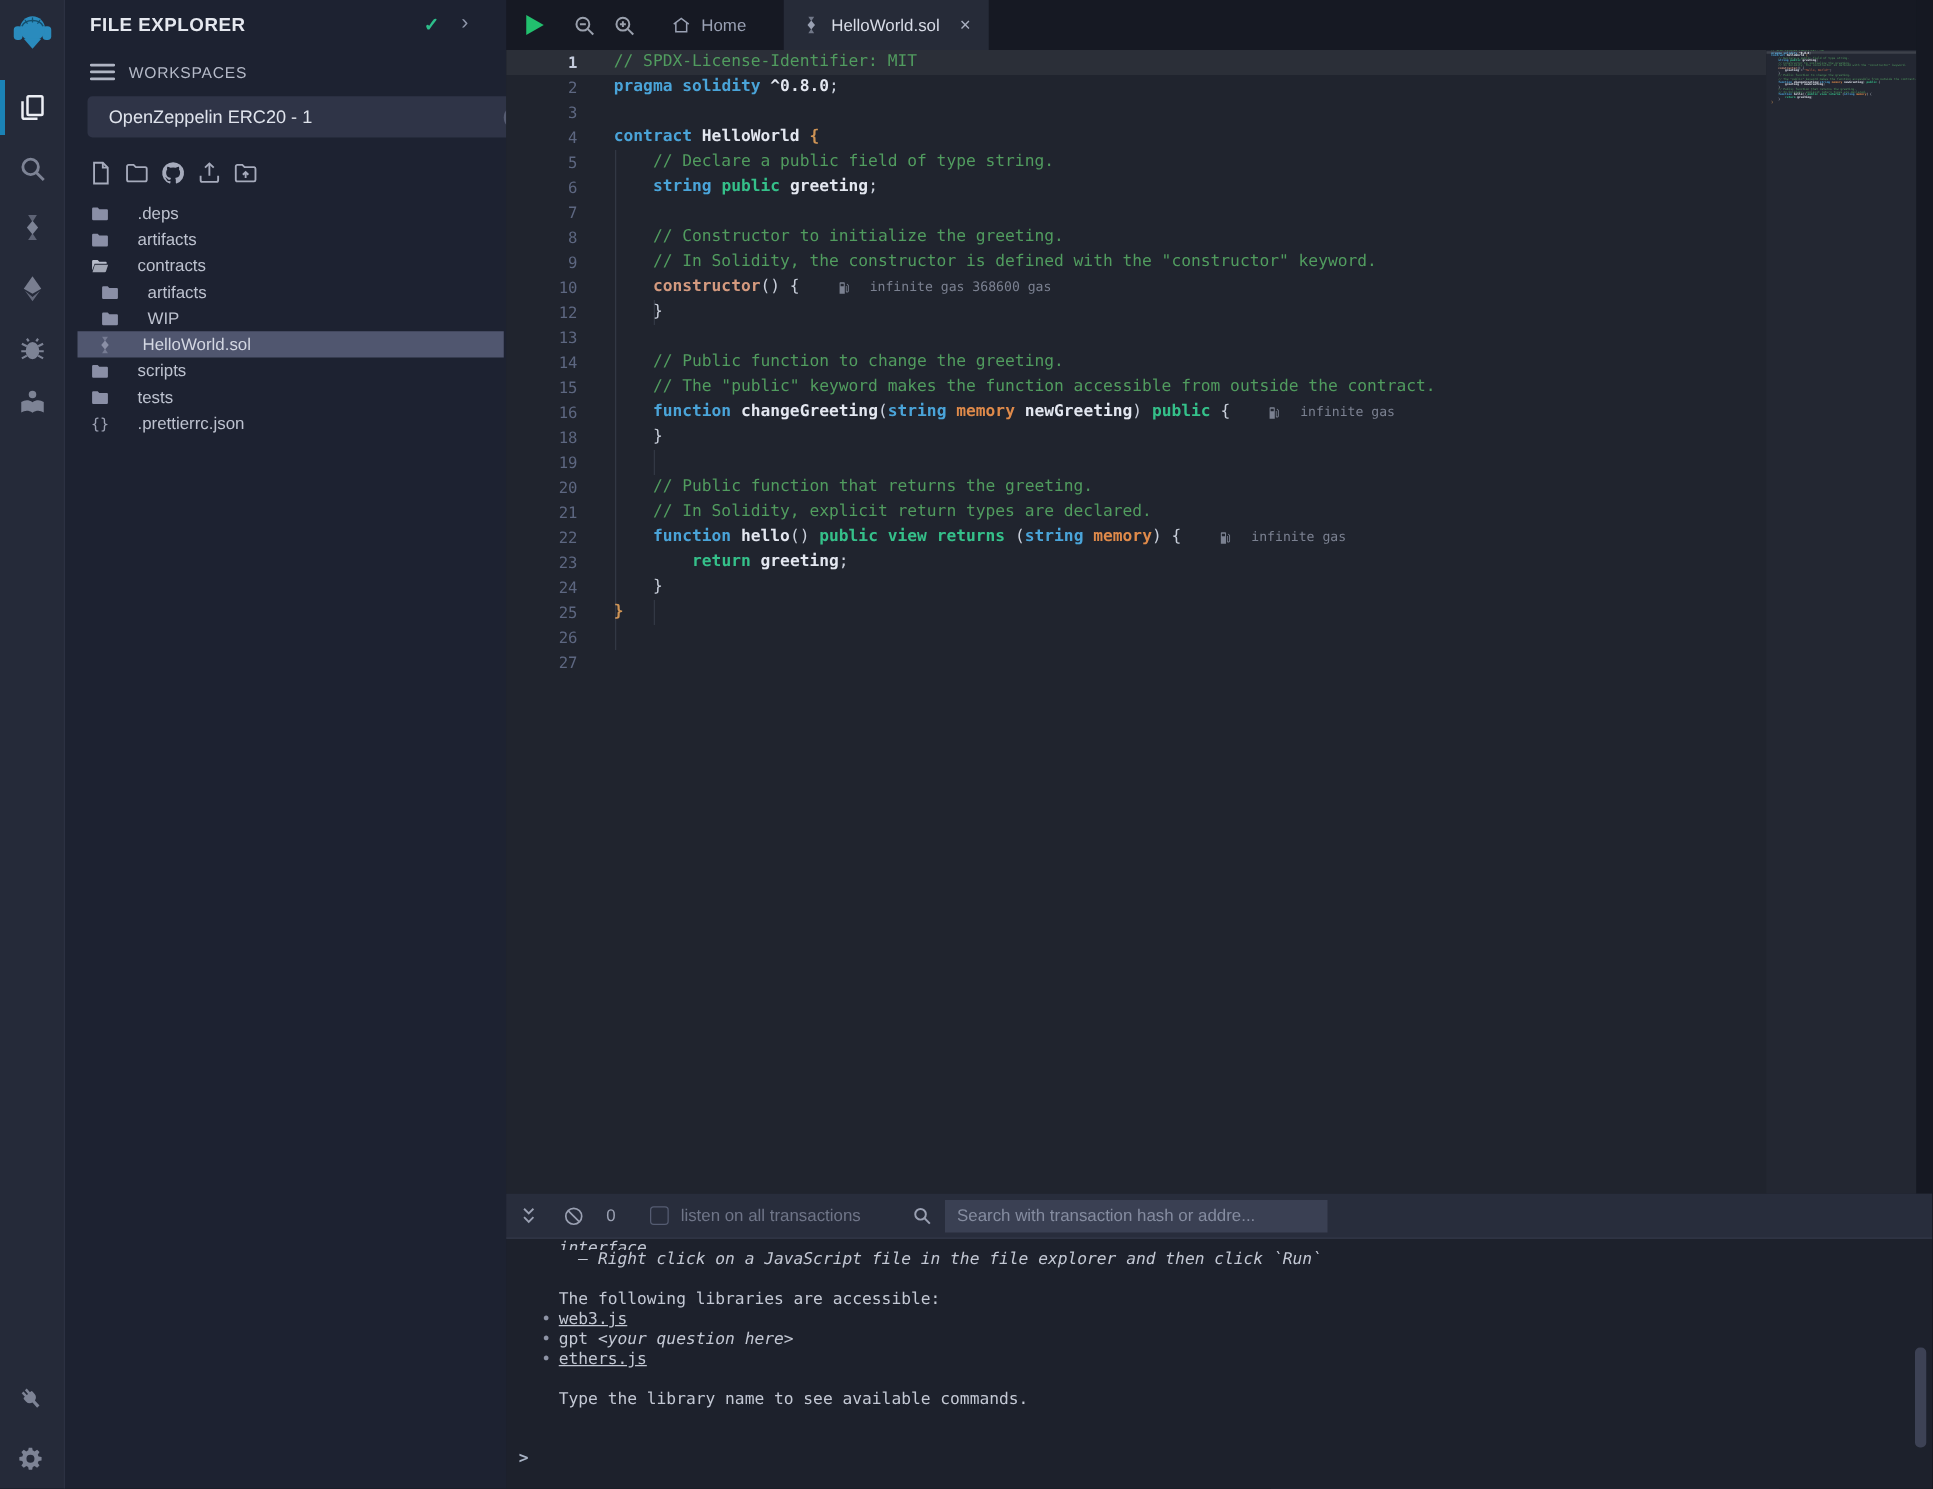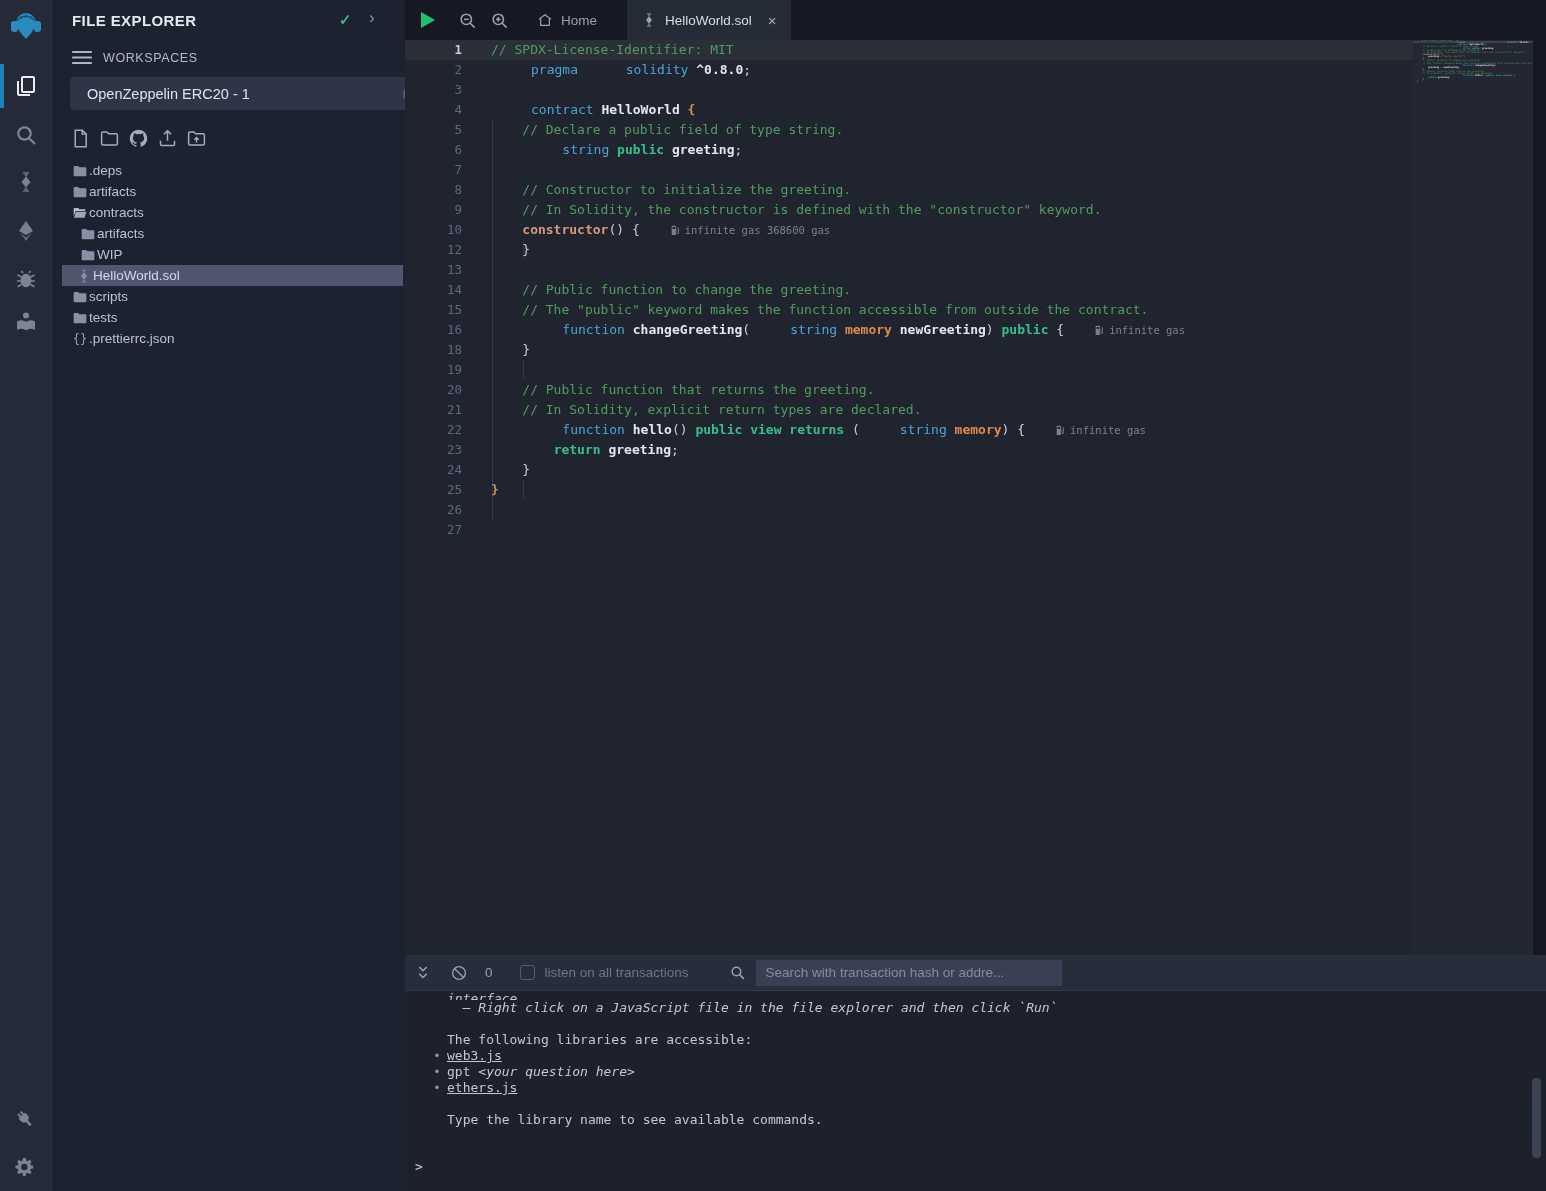--- a/index.html
+++ b/index.html
@@ -26,21 +26,21 @@
   .p-wslabel{position:absolute;left:51px;top:51px;font-size:12.5px;letter-spacing:.6px;color:#b5bac8;}
   .p-dd{position:absolute;left:18px;top:77px;width:363px;height:33px;background:#2f3447;border-radius:4px;
     display:flex;align-items:center;padding:0 10px 0 17px;}
   .p-dd-label{flex:1;font-size:14.5px;color:#dfe3ec;}
   .p-dd-badge{width:20px;height:20px;border-radius:50%;background:#565c72;color:#e8eaf1;display:flex;flex-direction:column;
     align-items:center;justify-content:center;font-size:6px;line-height:5px;}
   .p-actions{position:absolute;left:18px;top:128px;display:flex;gap:8px;color:#a6abbc;}
   .p-actions .action{width:21px;height:21px;}
   .p-actions svg{width:21px;height:21px;}
   .p-tree{position:absolute;left:0;top:160px;width:353px;}
-  .trow{height:21px;margin:0 2px 0 10px;display:flex;align-items:center;gap:1px;color:#bdc2cf;font-size:13.5px;}
+  .trow{height:21px;margin:0 2px 0 10px;display:flex;align-items:center;gap:22px;color:#bdc2cf;font-size:13.5px;}
   .trow.selected{background:#50566f;color:#d3d7e2;}
   .trow .ticon{width:16px;height:16px;flex:none;color:#8a8fa6;display:flex;align-items:center;justify-content:center;}
   .trow .ticon svg{width:16px;height:16px;}
   .trow.d0 .ticon{margin-left:10px;}
   .trow.d1 .ticon{margin-left:18px;}
   .trow.file.d1 .ticon{margin-left:14px;}
   .ticon.open{color:#b8bdcb;}
   .json-glyph{font-family:"DejaVu Sans Mono",monospace;font-size:12px;color:#9ba0b2;}
 
   
@@ -57,25 +57,25 @@
   .tab .tico svg{width:16px;height:16px;}
   .tab.active{margin-left:16px;background:#262b38;color:#d8dce7;}
   .tab .close{margin-left:8px;font-size:15px;color:#aab0c0;}
 
   .code-wrap{position:absolute;left:0;top:40px;width:1008px;height:915px;background:#20242e;overflow:hidden;}
   .crow{display:flex;height:20px;font-family:"DejaVu Sans Mono",monospace;font-size:13px;line-height:20px;white-space:pre;}
   .crow.cur{background:rgba(255,255,255,.05);}
   .ln{flex:none;width:86px;padding-right:29px;text-align:right;color:#5d6781;font-size:12.5px;}
   .crow.cur .ln{color:#c4cbdc;font-weight:700;}
   .ctext{white-space:pre;}
-  .gas{margin-left:30px;display:inline-flex;align-items:center;gap:5px;color:#7b8191;
+  .gas{margin-left:30px;display:inline-flex;align-items:center;gap:16px;color:#7b8191;
     font-family:"DejaVu Sans Mono",monospace;font-size:10.5px;}
   .gas svg{width:10px;height:11px;}
   .t-c{color:#519c5f;}
-  .t-k{color:#4aa4d9;font-weight:400;margin-left:40px;}
+  .t-k{color:#4aa4d9;font-weight:700;}
   .t-g{color:#35c08a;font-weight:700;}
   .t-o{color:#df8a4a;font-weight:700;}
   .t-s{color:#cd6e49;}
   .t-ct{color:#d49a7f;font-weight:700;}
   .t-y{color:#cf9455;font-weight:700;}
   .t-n{color:#c9cfdb;}
   .t-b{color:#e3e7f0;font-weight:700;}
   .guide{position:absolute;width:1px;background:rgba(150,160,185,.16);}
 
   .minimap{position:absolute;left:1008px;top:40px;width:120px;height:915px;background:#232732;overflow:hidden;}

